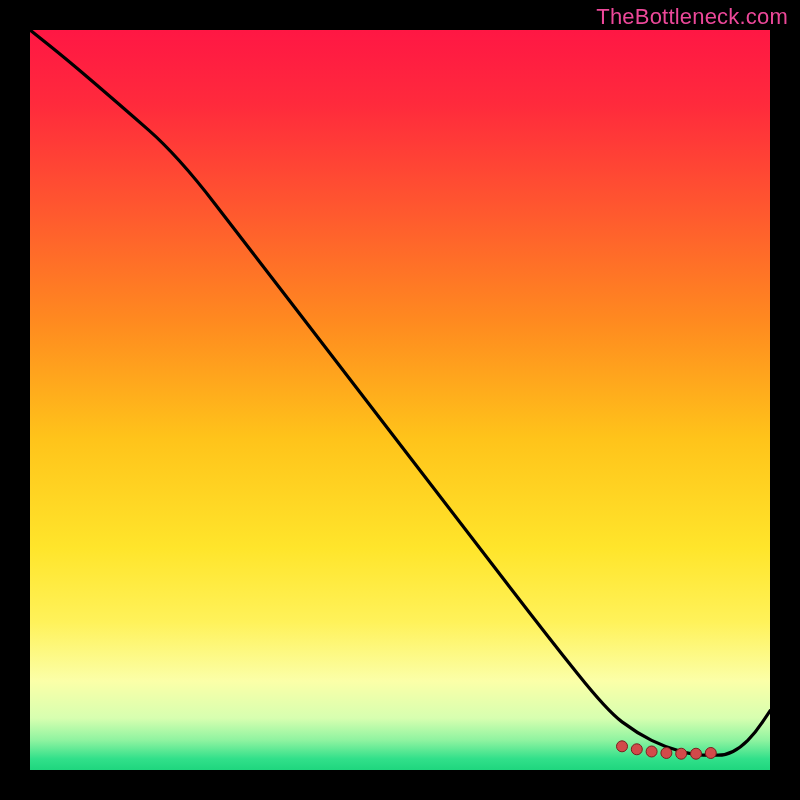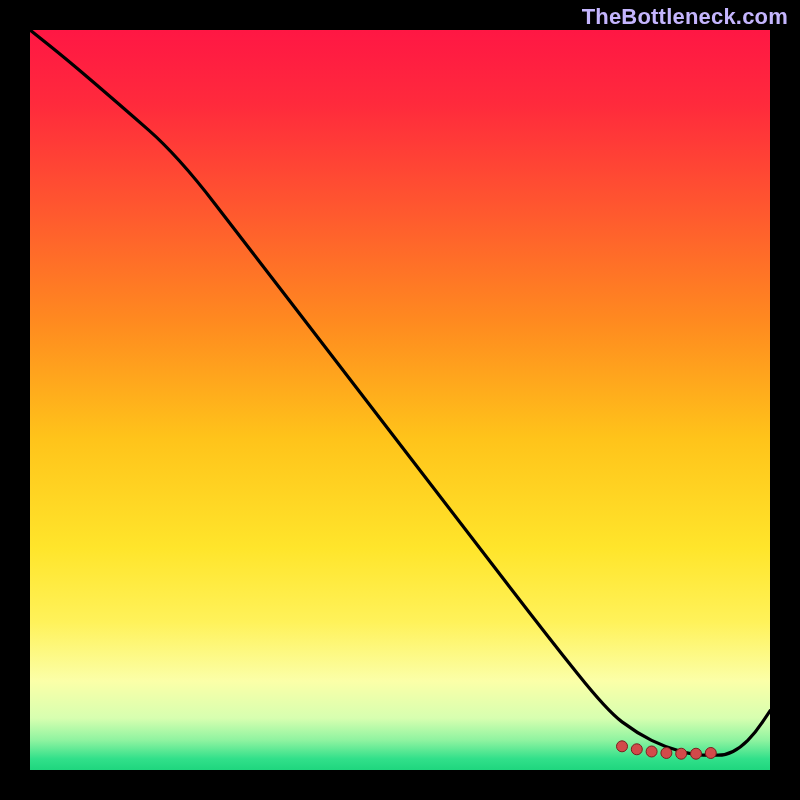--- a/index.html
+++ b/index.html
@@ -14,23 +14,23 @@
   .frame {
     position: relative;
     width: 800px;
     height: 800px;
     background: #000;
   }
   .attribution {
     position: absolute;
     top: 4px;
     right: 12px;
-    color: #c4b5fd;
+    color: #ec4899;
     font-size: 22px;
-    font-weight: 700;
+    font-weight: 400;
     letter-spacing: 0.2px;
   }
   .plot-wrap {
     position: absolute;
     left: 30px;
     top: 30px;
     width: 740px;
     height: 740px;
   }
   svg {

